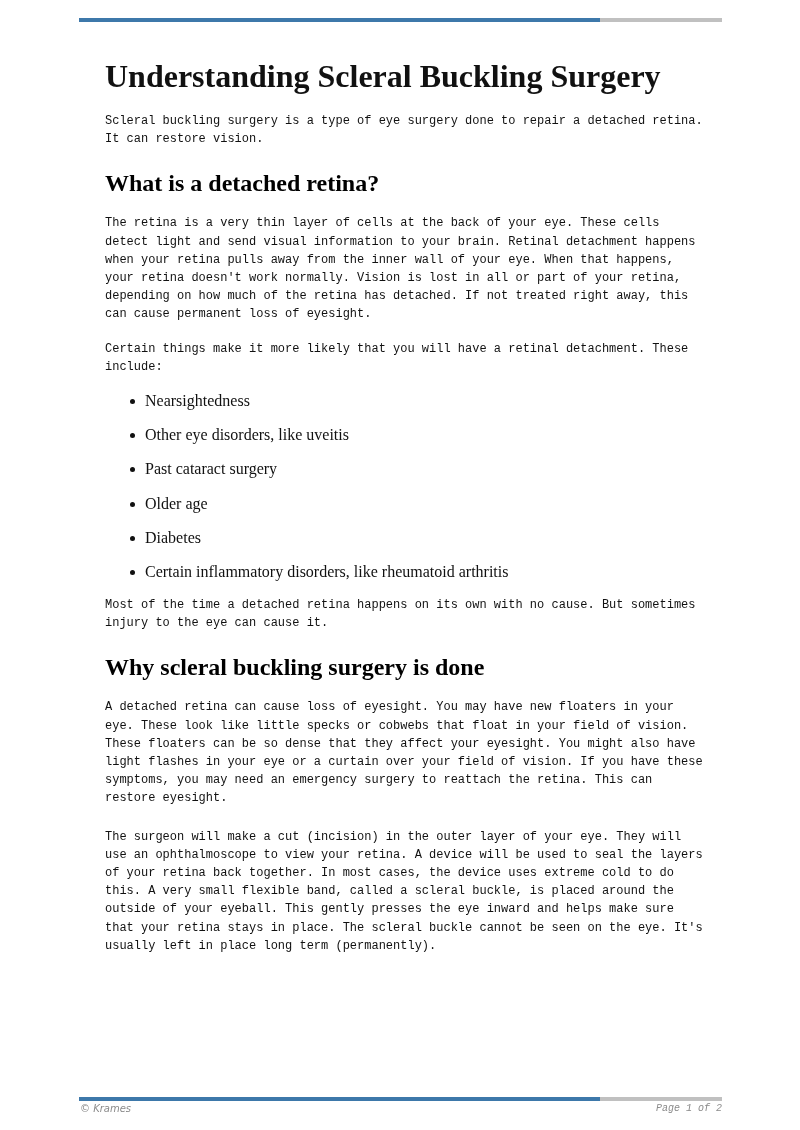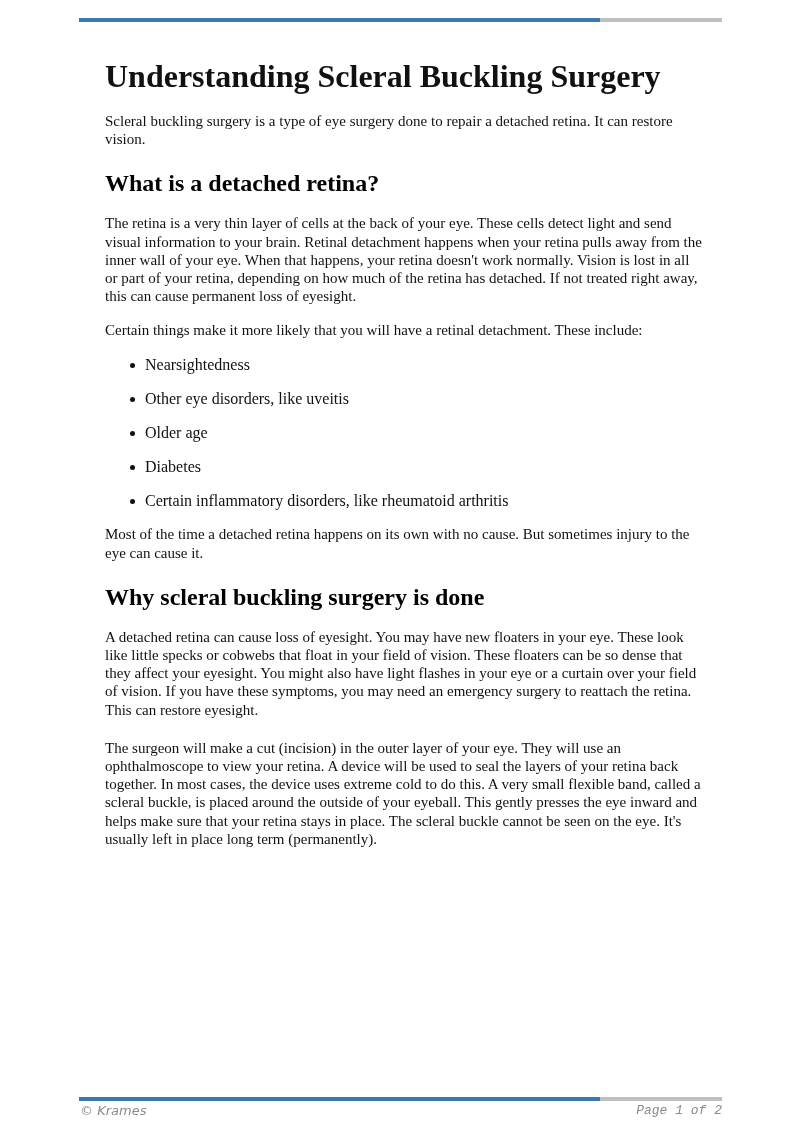--- a/index.html
+++ b/index.html
@@ -43,23 +43,24 @@
     }
     h2 {
       font-family: "Liberation Serif", serif;
       font-weight: bold;
       font-size: 24px;
       line-height: 30px;
       margin: 0 0 16px 0;
       color: #000000;
     }
     p {
-      font-size: 15px;
+      font-size: 12px;
       line-height: 18.2px;
       margin: 0 0 16px 0;
+      font-family: Liberation Mono, monospace;
     }
     ul {
       margin: 0 0 0 0;
       padding-left: 40px;
       list-style: none;
     }
     ul li {
       font-size: 16px;
       line-height: 18px;
       margin: 0 0 16.2px 0;
@@ -80,21 +81,21 @@
     .section { margin-top: 0; }
     .sec1 { margin-top: 20px; }
     .sec2 { margin-top: 20px; }
     .sec3 { margin-top: 20px; }
 
     .footer-left, .footer-right {
       position: absolute;
       top: 1103px;
       font-family: "DejaVu Sans", sans-serif;
       font-style: italic;
-      font-size: 13px;
+      font-size: 10px;
       color: #8a8a8a;
     }
     .footer-left { left: 80px; }
     .footer-right { right: 78px; font-family: Liberation Mono, monospace; }
   </style>
 </head>
 <body>
 
 <div class="bar top-bar">
   <div class="seg-blue" style="width: 81%; background: rgb(61, 120, 170);"></div>
@@ -105,20 +106,21 @@
   <h1>Understanding Scleral Buckling Surgery</h1>
   <p>Scleral buckling surgery is a type of eye surgery done to repair a detached retina. It can restore vision.</p>
 
   <div class="section sec1">
     <h2>What is a detached retina?</h2>
     <p>The retina is a very thin layer of cells at the back of your eye. These cells detect light and send visual information to your brain. Retinal detachment happens when your retina pulls away from the inner wall of your eye. When that happens, your retina doesn't work normally. Vision is lost in all or part of your retina, depending on how much of the retina has detached. If not treated right away, this can cause permanent loss of eyesight.</p>
     <p>Certain things make it more likely that you will have a retinal detachment. These include:</p>
     <ul>
       <li>Nearsightedness</li>
       <li>Other eye disorders, like uveitis</li>
+      <li>Past cataract surgery</li>
       <li>Older age</li>
       <li>Diabetes</li>
       <li>Certain inflammatory disorders, like rheumatoid arthritis</li>
     </ul>
     <p>Most of the time a detached retina happens on its own with no cause. But sometimes injury to the eye can cause it.</p>
   </div>
 
   <div class="section sec2">
     <h2>Why scleral buckling surgery is done</h2>
     <p>A detached retina can cause loss of eyesight. You may have new floaters in your eye. These look like little specks or cobwebs that float in your field of vision. These floaters can be so dense that they affect your eyesight. You might also have light flashes in your eye or a curtain over your field of vision. If you have these symptoms, you may need an emergency surgery to reattach the retina. This can restore eyesight.</p>

